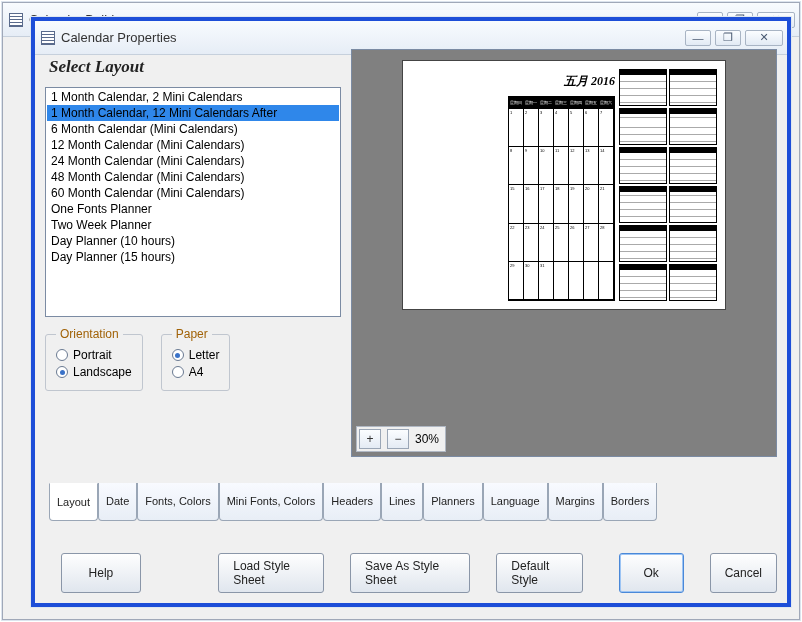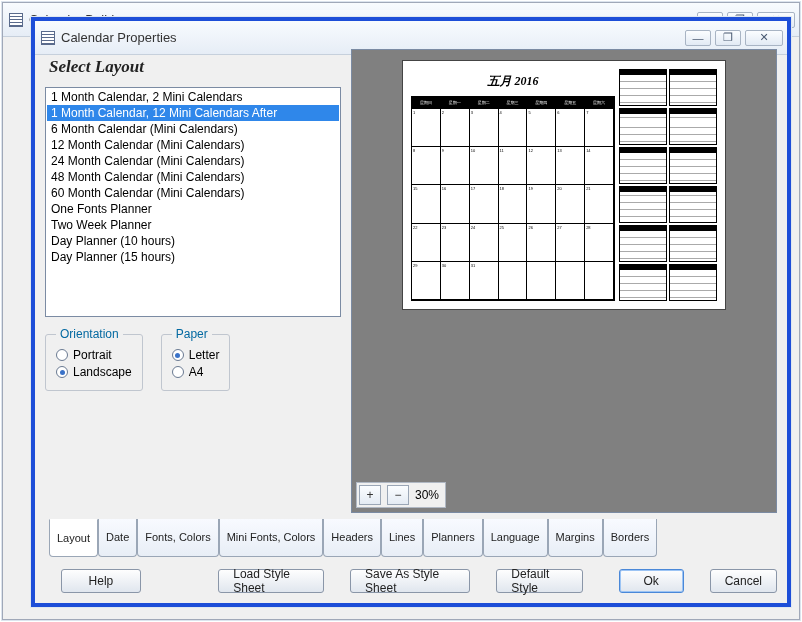--- a/index.html
+++ b/index.html
@@ -51,21 +51,21 @@
     position: absolute;
     left: 28px; top: 14px;
     width: 760px; height: 590px;
     border: 4px solid #1d4ed8;
     background: #f0f0f0;
     box-shadow: 0 0 0 1px #dfe7f0;
   }
   .content {
     position: absolute;
     left: 10px; right: 10px; top: 28px; bottom: 10px;
-    display: flex; flex-direction: column;
+    display: flex; flex-direction: column; gap: 20px;
   }
   .body-row { flex: 1; display: flex; gap: 10px; }
   .left-panel {
     width: 296px;
     display: flex; flex-direction: column;
   }
   .heading {
     font-family: Georgia, "Times New Roman", serif;
     font-style: italic;
     font-weight: bold;
@@ -74,30 +74,30 @@
     padding: 8px 4px 10px 4px;
   }
   .listbox {
     border: 1px solid #7b8ba3;
     background: #fff;
     height: 230px;
     overflow: hidden;
     padding: 1px;
   }
   .listbox .item { padding: 1px 4px; white-space: nowrap; color: #000; }
-  .listbox .item.selected { background: #2f87ea; color: #ffffff; }
+  .listbox .item.selected { background: #2f87ea; color: #000000; }
   .fieldsets { display: flex; gap: 18px; margin-top: 10px; }
   fieldset {
     border: 1px solid #c0c6cf;
     border-radius: 3px;
     padding: 4px 10px 8px 10px;
     margin: 0;
     font-size: 12px;
   }
-  legend { color: #0369a1; font-size: 12px; padding: 0 4px; }
+  legend { color: #a16207; font-size: 12px; padding: 0 4px; }
   .radio-row { display: flex; align-items: center; gap: 5px; margin: 3px 0; }
   .radio {
     width: 12px; height: 12px; border-radius: 50%;
     border: 1px solid #6a7a92; background: #fff;
     display: inline-flex; align-items: center; justify-content: center;
   }
   .radio.checked::after {
     content: ""; width: 5px; height: 5px; border-radius: 50%;
     background: #3a72c8;
   }
@@ -109,21 +109,21 @@
     position: relative;
   }
   .preview-page {
     margin: 10px auto 0 auto;
     width: 324px; height: 250px;
     background: #fff;
     border: 1px solid #444;
     display: flex;
     padding: 8px;
   }
-  .cal-main { flex: 1; display: flex; flex-direction: column; }
+  .cal-main { flex: 1; display: flex; flex-direction: column; align-items: flex-end; }
   .cal-title { text-align: center; font-family: Georgia, serif; font-style: italic; font-weight: bold; font-size: 12px; padding: 4px 0 6px 0; color: #000;}
   .cal-grid { flex: 1; display: grid; grid-template-rows: 12px repeat(5,1fr); grid-template-columns: repeat(7,1fr); border: 1px solid #000; }
   .cal-grid > div { border-right: 1px solid #000; border-bottom: 1px solid #000; font-size: 4px; padding: 1px; color: #000;}
   .cal-grid .hdr { background: #000; color: #fff; font-size: 4px; display: flex; align-items:center; justify-content:center;}
   .cal-minis { width: 98px; display: grid; grid-template-columns: 1fr 1fr; grid-template-rows: repeat(6,1fr); gap: 2px; margin-left: 4px; }
   .mini {
     border: 1px solid #000; font-size: 3px;
     display: flex; flex-direction: column;
     line-height: 1;
   }
@@ -159,21 +159,21 @@
     color: #222;
     position: relative;
   }
   .tab.active { background: #fff; border-top: 1px solid #fff; }
   .buttons-row {
     display: flex; align-items: center;
     margin-top: 12px;
     gap: 10px;
   }
   .btn {
-    height: 24px;
+    height: 40px;
     padding: 0 14px;
     border: 1px solid #8a96a8;
     border-radius: 3px;
     background: linear-gradient(#fefefe,#e0e6ee);
     font-size: 12px; color: #222;
     display: inline-flex; align-items: center; justify-content: center; margin-left: 16px;
   }
   .btn.primary { border: 1px solid #4a88d8; box-shadow: 0 0 0 1px #9cc4f4 inset; }
   .spacer { flex: 1; }
   .bg-strip {

